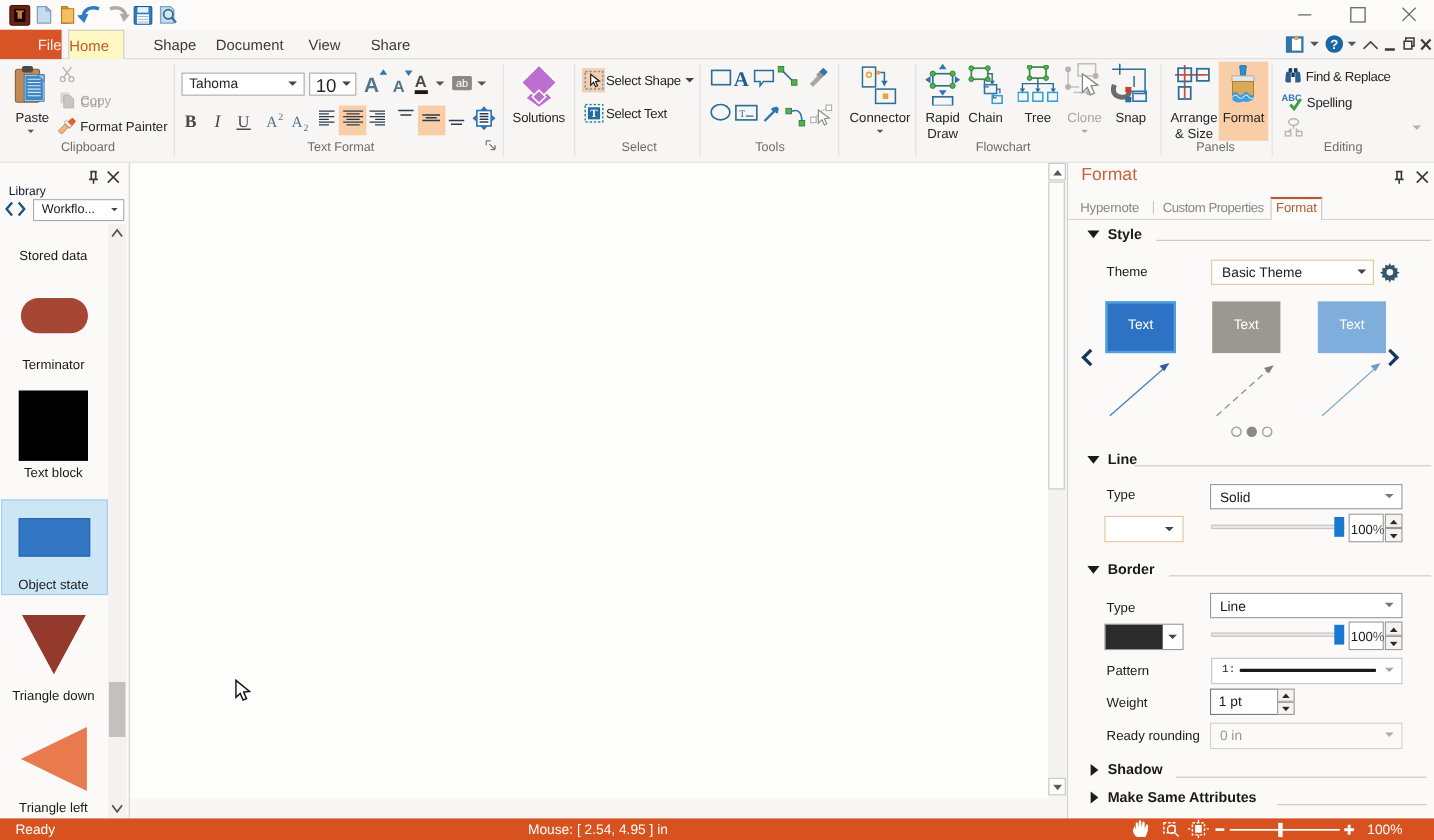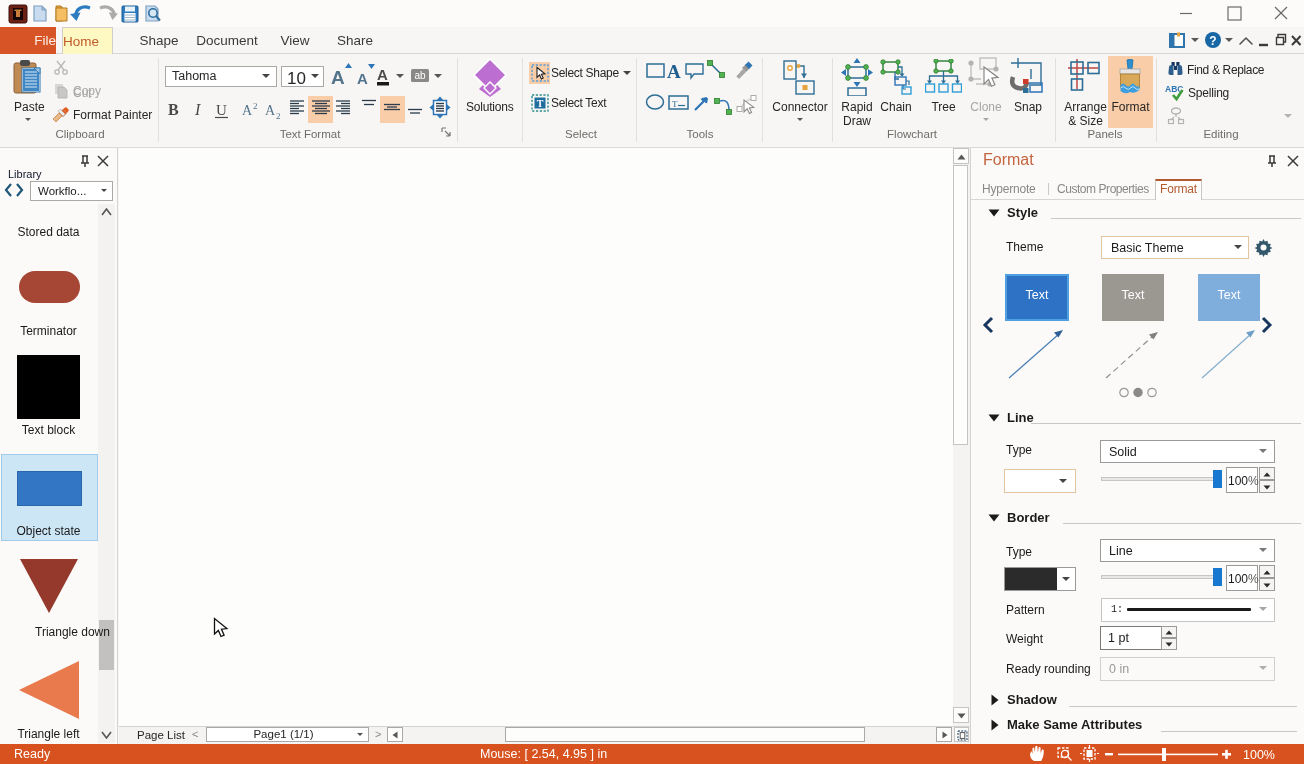--- a/index.html
+++ b/index.html
@@ -417,66 +417,41 @@
     <div class="abs" style="left:19px;top:123px;width:61px;height:32px;background:#A64634;border-radius:16px;"></div>
     <div class="txt" style="left:0;top:176px;width:97px;text-align:center;font-size:12px;color:#1A1A1A;">Terminator</div>
     <div class="abs" style="left:17px;top:207px;width:63px;height:64px;background:#000000;"></div>
     <div class="txt" style="left:0;top:275px;width:97px;text-align:center;font-size:12px;color:#1A1A1A;">Text block</div>
     <div class="abs" style="left:1px;top:306px;width:95px;height:85px;background:#CDE6F6;border:1px solid #9FCCEA;"></div>
     <div class="abs" style="left:17px;top:323px;width:63px;height:33px;background:#3376C3;border:1px solid #2B66AC;"></div>
     <div class="txt" style="left:0;top:376px;width:97px;text-align:center;font-size:12px;color:#1A1A1A;">Object state</div>
     <svg class="abs" style="left:19px;top:410px;" width="60" height="56" viewBox="0 0 60 56">
         <path d="M1 1 H59 L30 55 Z" fill="#94392B"></path>
       </svg>
-    <div class="txt" style="left:0;top:477px;width:97px;text-align:center;font-size:12px;color:#1A1A1A;padding-left:24px;">Triangle down</div>
+    <div class="txt" style="left:0;top:477px;width:97px;text-align:center;font-size:12px;color:#1A1A1A;">Triangle down</div>
     <svg class="abs" style="left:18px;top:512px;" width="62" height="60" viewBox="0 0 62 60">
         <path d="M61 1 V59 L1 30 Z" fill="#E87A4D"></path>
       </svg>
     <div class="txt" style="left:0;top:579px;width:97px;text-align:center;font-size:12px;color:#1A1A1A;">Triangle left</div>
   </div>
   <div id="canvas"></div>
   <svg class="abs" style="left:213px;top:617px;" width="16" height="23" viewBox="0 0 16 23">
     <path d="M1.5 1.5 l0 15.5 l3.9 -3.6 l2.6 6.1 l3.1 -1.3 l-2.6 -6 l5.4 -0.6 z" fill="#FFFFFF" stroke="#111" stroke-width="1.3"></path>
   </svg>
   <div id="vscroll">
     <div class="abs" style="left:0px;top:0px;width:16px;height:16px;background:#FDFDFC;border:1px solid #C6C4C2;box-sizing:border-box;">
       <svg class="abs" style="left:3px;top:5px;" width="9" height="6">
           <path d="M0.5 5.5 L4.5 0.5 L8.5 5.5 Z" fill="#5A5857"></path>
         </svg>
     </div>
     <div class="abs" style="left:0px;top:17px;width:15px;height:280px;background:#FDFDFC;border:1px solid #C6C4C2;box-sizing:border-box;"></div>
     <div class="abs" style="left:0px;top:559px;width:16px;height:16px;background:#FDFDFC;border:1px solid #C6C4C2;box-sizing:border-box;">
       <svg class="abs" style="left:3px;top:5px;" width="9" height="6">
           <path d="M0.5 0.5 L8.5 0.5 L4.5 5.5 Z" fill="#5A5857"></path>
         </svg>
-    </div>
-  </div>
-  <div id="pagelist">
-    <div class="txt" style="left:18px;top:2px;font-size:11.5px;color:#262626;">Page List</div>
-    <div class="txt" style="left:73px;top:1px;font-size:11px;color:#8A8886;">&lt;</div>
-    <div class="abs" style="left:87px;top:0px;width:163px;height:15px;background:#FFFFFF;border:1px solid #ABA9A7;box-sizing:border-box;"></div>
-    <div class="txt" style="left:87px;top:1px;width:155px;text-align:center;font-size:11.5px;color:#262626;">Page1 (1/1)</div>
-    <span class="caret sm" style="left:238px;top:6px;border-top-color:#555;"></span>
-    <div class="txt" style="left:256px;top:1px;font-size:11px;color:#8A8886;">&gt;</div>
-    <div class="abs" style="left:268px;top:0px;width:16px;height:15px;background:#FDFDFC;border:1px solid #ABA9A7;box-sizing:border-box;">
-      <svg class="abs" style="left:4px;top:3px;" width="6" height="8">
-          <path d="M5.5 0.5 V7.5 L0.5 4 Z" fill="#5A5857"></path>
-        </svg>
-    </div>
-    <div class="abs" style="left:386px;top:0px;width:360px;height:15px;background:#FDFDFC;border:1px solid #ABA9A7;box-sizing:border-box;"></div>
-    <div class="abs" style="left:817px;top:0px;width:16px;height:15px;background:#FDFDFC;border:1px solid #ABA9A7;box-sizing:border-box;">
-      <svg class="abs" style="left:5px;top:3px;" width="6" height="8">
-          <path d="M0.5 0.5 V7.5 L5.5 4 Z" fill="#5A5857"></path>
-        </svg>
-    </div>
-    <div class="abs" style="left:835px;top:0px;width:15px;height:15px;background:#FDFDFC;border:1px solid #C6C4C2;box-sizing:border-box;">
-      <svg class="abs" style="left:2px;top:2px;" width="11" height="11" viewBox="0 0 11 11">
-        <rect x="1" y="1" width="9" height="9" fill="none" stroke="#17375E" stroke-width="1" stroke-dasharray="2 1.2"></rect>
-        <rect x="3.2" y="2.6" width="4.6" height="5.8" fill="#FFFFFF" stroke="#555" stroke-width="1"></rect>
-      </svg>
     </div>
   </div>
   <div id="formatpanel">
     <div class="txt" style="left:12px;top:3px;font-size:16px;color:#C4643E;">Format</div>
     <svg class="abs" style="left:295px;top:6px;" width="34" height="15" viewBox="0 0 34 15">
       <g stroke="#3B3A39" stroke-width="1.5" fill="none">
         <path d="M3 2 h6 M4 2 v7 M8 2 v7 M2 9 h8 M6 9 v4"></path>
         <line x1="22" y1="2" x2="32" y2="12"></line>
           <line x1="32" y1="2" x2="22" y2="12"></line>
       </g>

